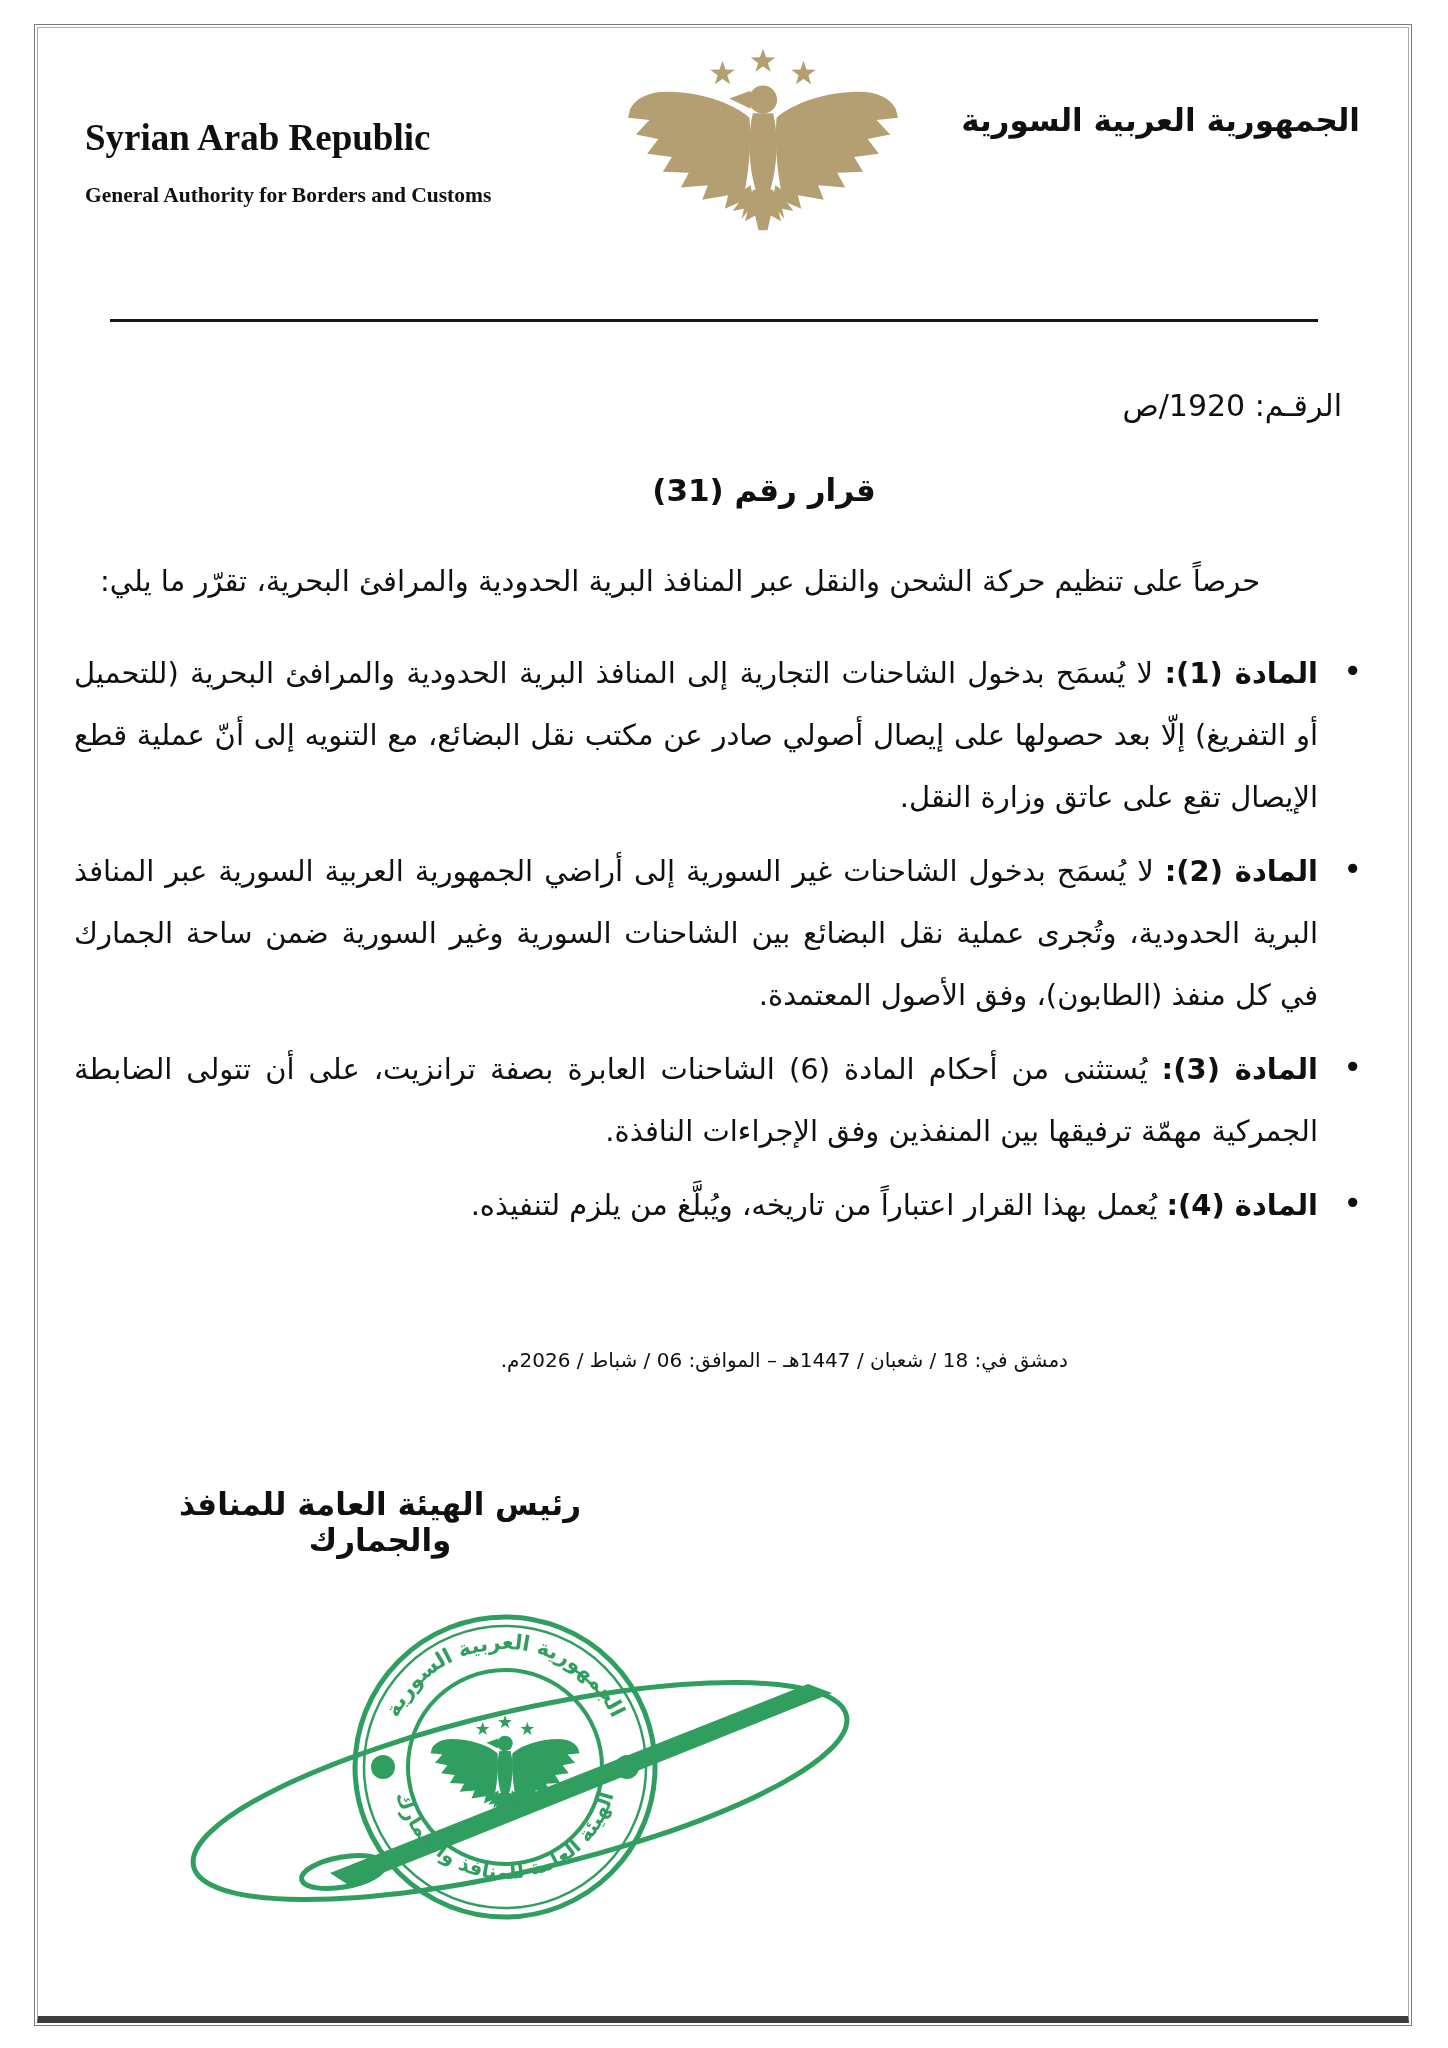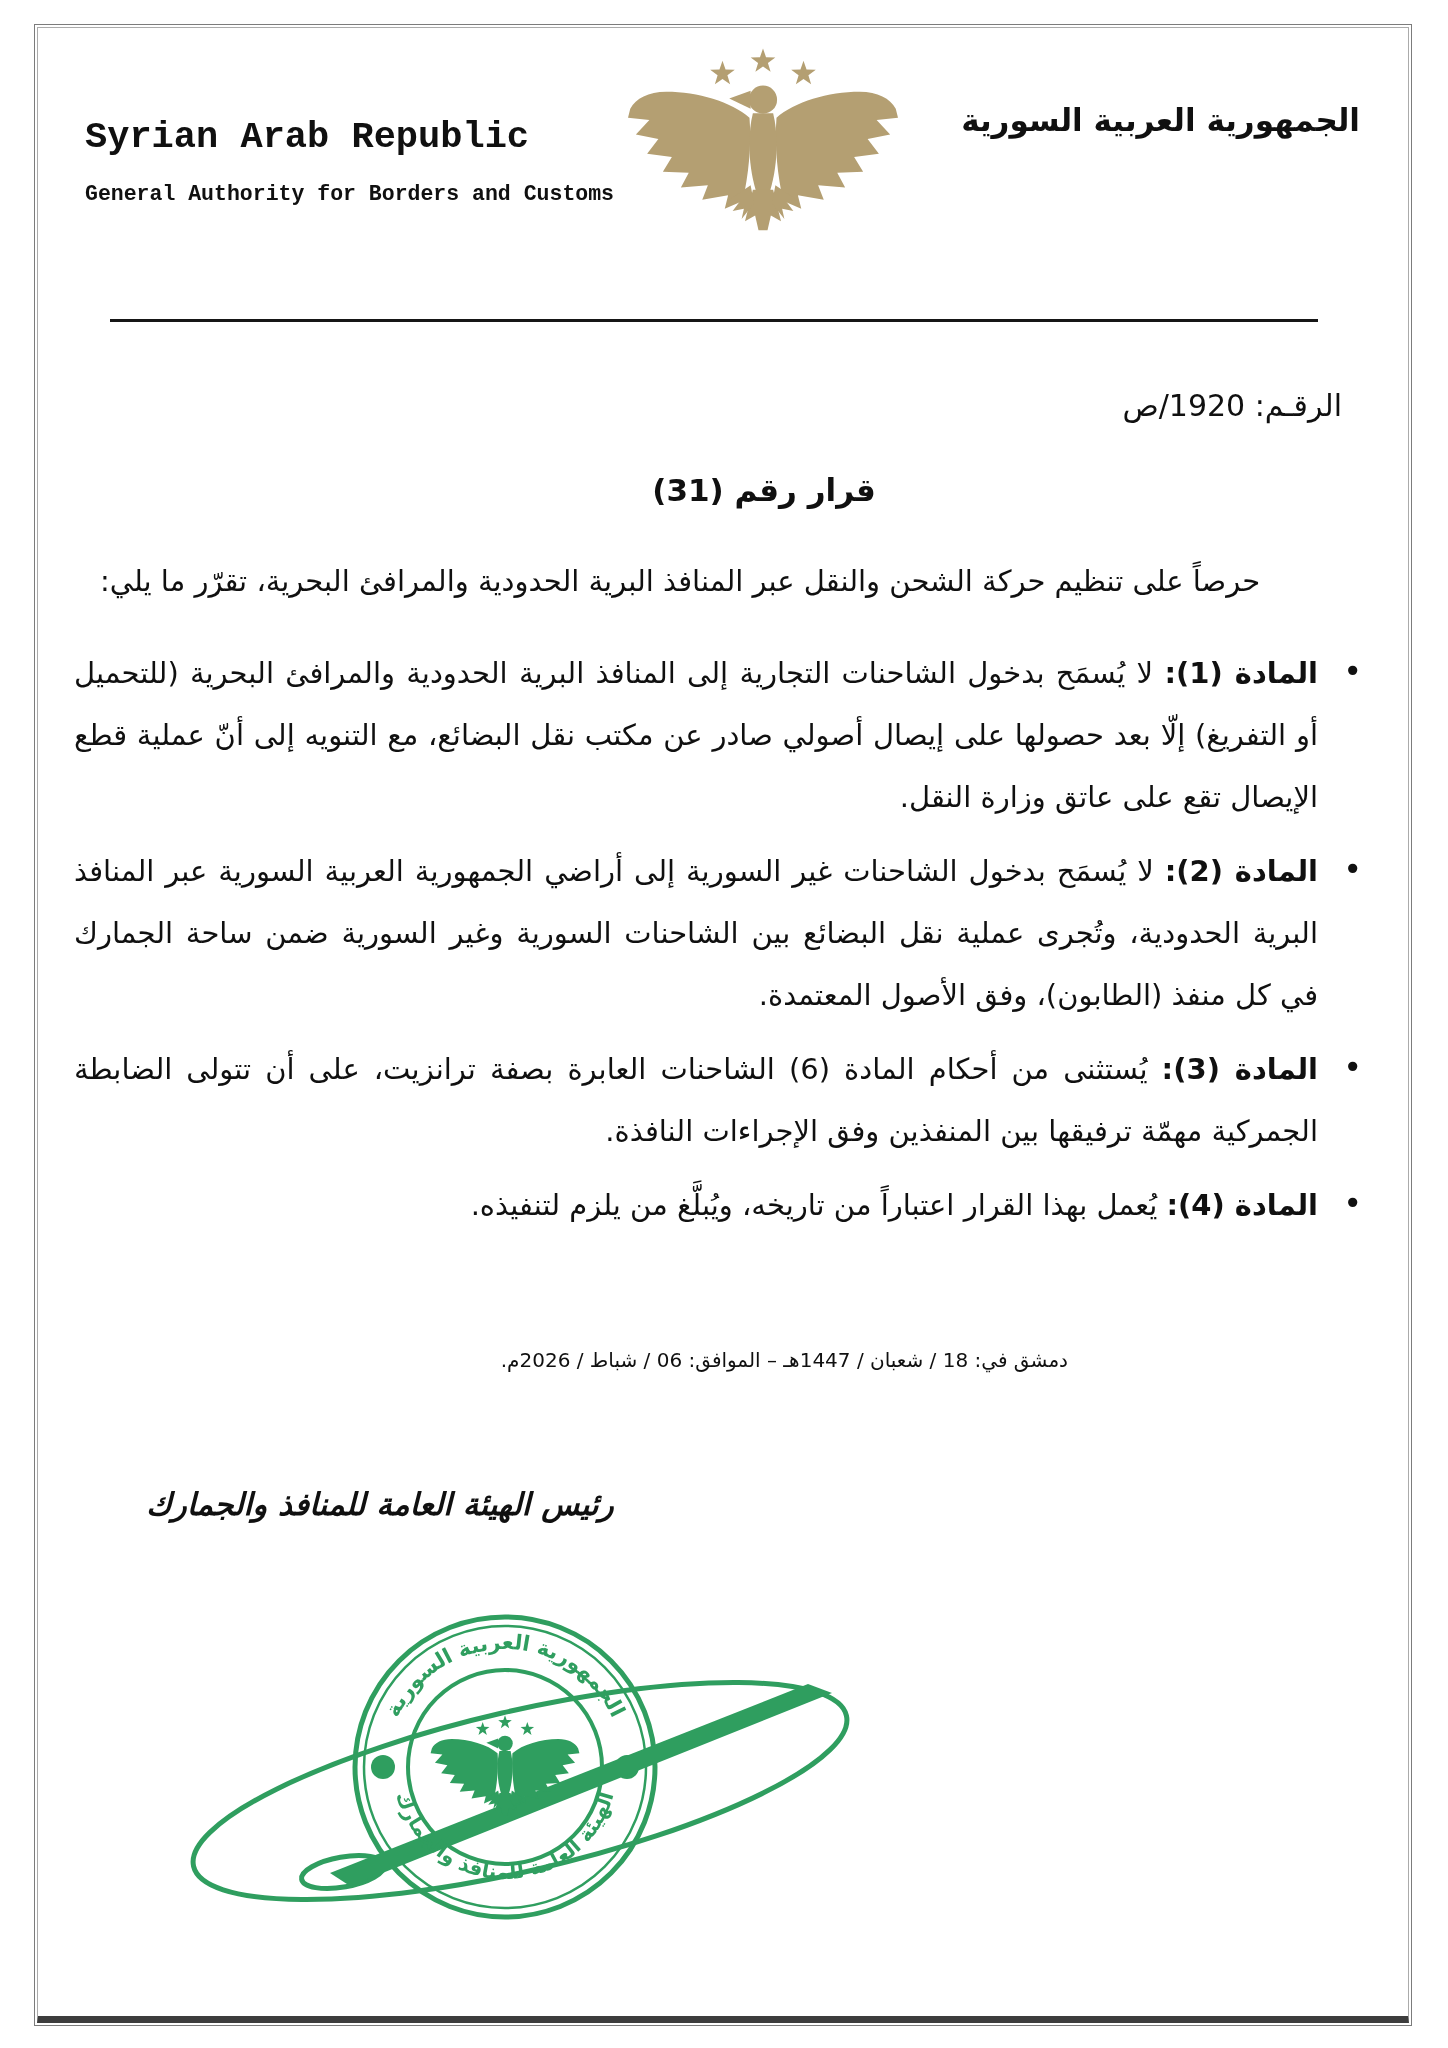--- a/index.html
+++ b/index.html
@@ -10,21 +10,21 @@
   .page{position:absolute;inset:0;overflow:hidden;background:#fff;}
 
   
   .scan-frame{position:absolute;left:34px;top:24px;right:36px;bottom:22px;
     border:1px solid #7c7c7c;pointer-events:none;}
   .scan-frame::before{content:"";position:absolute;inset:2px;
     border:1px solid #ababab;border-bottom:7px solid #3d3d3d;}
 
   
   .en-block{position:absolute;left:85px;top:116px;
-    font-family:Liberation Mono, monospace;font-weight:bold;}
+    font-family:Liberation Serif, serif;font-weight:bold;}
   .en-title{font-size:37px;}
   .en-sub{font-size:21.5px;margin-top:24px;}
   .emblem-svg{position:absolute;left:628px;top:42px;width:270px;height:212px;}
   .ar-block{position:absolute;right:88px;top:102px;direction:rtl;text-align:right;font-weight:bold;}
   .ar-title{font-size:31px;}
   .ar-sub{font-size:27px;margin-top:16px;}
 
   .divider{position:absolute;left:110px;top:319px;width:1208px;height:3px;background:#161616;}
 
   .number-line{position:absolute;right:106px;top:388px;direction:rtl;font-size:30px;}
@@ -36,21 +36,21 @@
   .articles{position:absolute;left:66px;right:70px;top:634px;direction:rtl;
     list-style:none;margin:8px;padding:0;}
   .articles li{position:relative;padding-right:52px;margin-bottom:12px;
     font-size:29px;line-height:62px;text-align:justify;}
   .articles li::before{content:"\2022";position:absolute;right:8px;top:-2px;font-size:32px;}
   .articles .lead{font-weight:bold;}
 
   .date-line{position:absolute;right:380px;top:1348px;direction:rtl;font-size:20px;text-align:right;}
 
   .signature{position:absolute;left:140px;top:1486px;width:480px;
-    text-align:center;direction:rtl;font-weight:bold;font-style:italic;}
+    text-align:center;direction:rtl;font-weight:bold;}
   .sig-title{font-size:31px;}
   .sig-name{font-size:30px;margin-top:26px;}
 
   .stamp-svg{position:absolute;left:180px;top:1596px;width:760px;height:350px;}
 </style>
 </head>
 <body>
 
 <svg width="0" height="0" style="position:absolute" aria-hidden="true">
   <defs>

